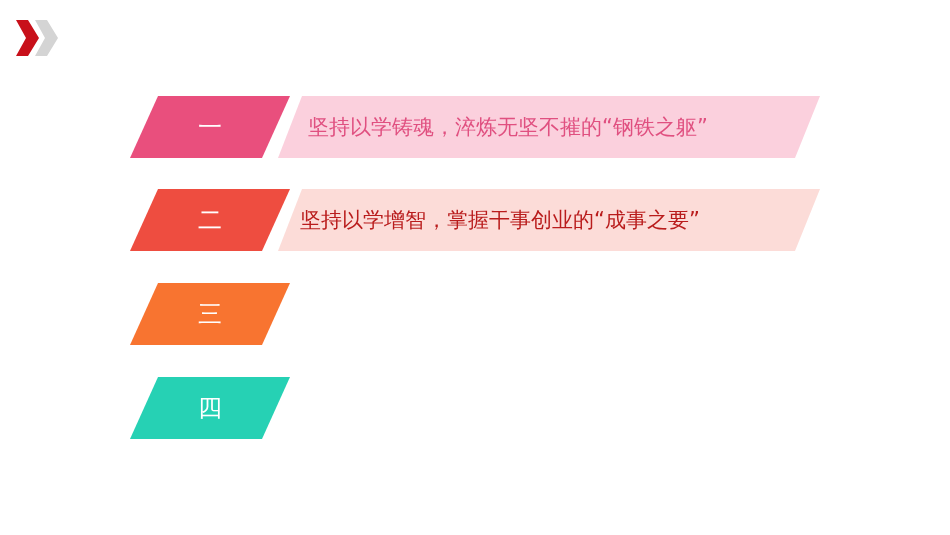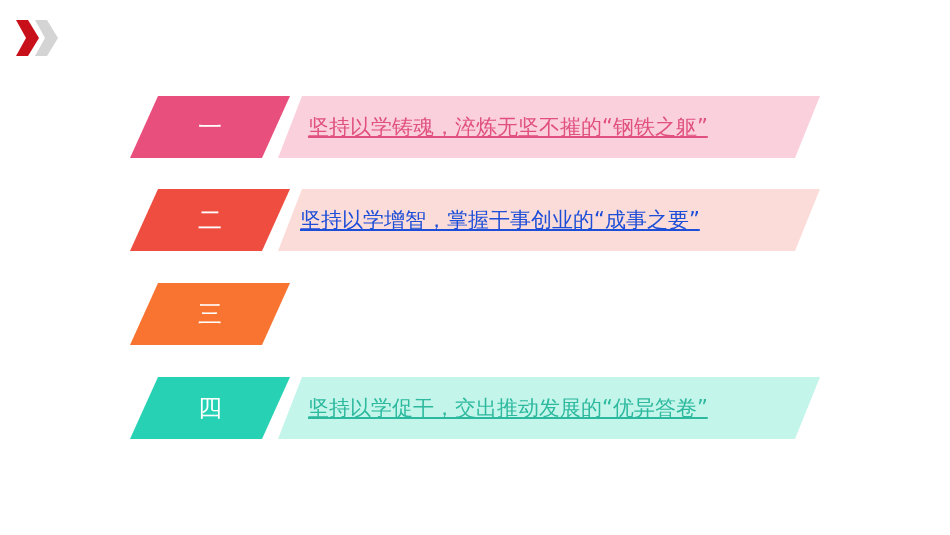--- a/index.html
+++ b/index.html
@@ -2,21 +2,21 @@
 <html><head>
 <meta charset="utf-8">
 <style>
   html,body{margin:0;padding:0;background:#ffffff;}
   body{width:950px;height:535px;position:relative;overflow:hidden;font-family:"DejaVu Sans","Liberation Sans",sans-serif;}
   .logo{position:absolute;left:14px;top:20px;width:45px;height:40px;}
   .row{position:absolute;left:0;width:950px;height:62px;}
   .num{position:absolute;left:130px;top:0;width:160px;height:62px;clip-path:polygon(28px 0,160px 0,132px 62px,0 62px);}
   .num span{position:absolute;left:0;top:0;width:160px;height:62px;line-height:62px;text-align:center;color:#ffffff;font-size:24px;}
   .bar{position:absolute;left:278px;top:0;width:542px;height:62px;clip-path:polygon(24px 0,542px 0,517px 62px,0 62px);}
-  .bar span{position:absolute;left:30px;top:0;right:30px;height:74px;line-height:62px;font-size:21px;white-space:nowrap;text-decoration:underline;}
+  .bar span{position:absolute;left:30px;top:0;right:30px;height:74px;line-height:62px;font-size:21px;white-space:nowrap;}
   .bar.wrap span{white-space:normal;line-height:26px;top:5px;left:10px;right:40px;text-indent:30px;font-weight:bold;font-size:21px;}
 </style>
 </head>
 <body>
 
 <svg class="logo" viewBox="0 0 45 40">
   <polygon points="2,0 14,0 25,18 14,36 2,36 12,18" fill="#c8101a"></polygon>
   <polygon points="21,0 33,0 44,18 33,36 21,36 31,18" fill="#d4d4d4"></polygon>
 </svg>
 
@@ -27,30 +27,27 @@
   <div class="bar" style="background:#fbd0dd;">
       <span style="color:#e05080;">坚持以学铸魂，淬炼无坚不摧的“钢铁之躯”</span>
     </div>
 </div>
 
 <div class="row" style="top:189px;">
   <div class="num" style="background:#ee4d40;">
       <span>二</span>
     </div>
   <div class="bar" style="background:#fcdcd8;">
-      <span style="color:#1d4ed8;left:22px;">坚持以学增智，掌握干事创业的“成事之要”</span>
+      <span style="color:#b91c1c;left:22px;">坚持以学增智，掌握干事创业的“成事之要”</span>
     </div>
 </div>
 
 <div class="row" style="top:283px;">
   <div class="num" style="background:#f87430;">
       <span>三</span>
     </div>
 </div>
 
 <div class="row" style="top:377px;">
   <div class="num" style="background:#26d1b4;">
       <span>四</span>
     </div>
-  <div class="bar" style="background:#c4f5ea;">
-      <span style="color:#2cb99e;">坚持以学促干，交出推动发展的“优异答卷”</span>
-    </div>
 </div>
 
 </body></html>

